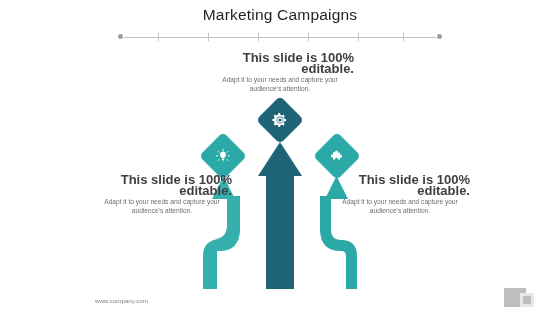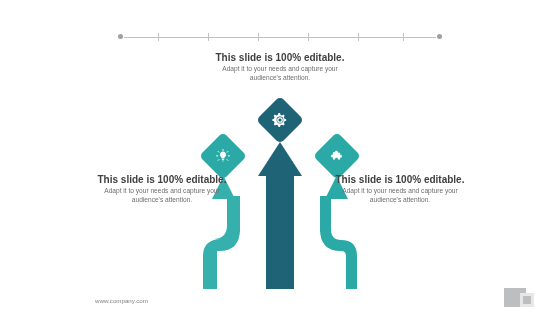--- a/index.html
+++ b/index.html
@@ -58,25 +58,26 @@
     height: 8px;
     background: #bfc4c7;
   }
 
   
   .txtblock {
     position: absolute;
     color: #58595b;
   }
   .txtblock .head {
-    font-size: 10px;
+    font-size: 13px;
     font-weight: bold;
     color: #404041;
     line-height: 11px;
     margin-bottom: 1px;
+    text-align: right;
   }
   .txtblock .body {
     font-size: 6.6px;
     line-height: 9.4px;
     color: #6d6e71;
   }
   #txt-center {
     left: 206px;
     top: 52px;
     width: 148px;
@@ -138,20 +139,21 @@
     top: 288px;
     width: 30px;
     height: 19px;
   }
 </style>
 </head>
 <body>
 
 <div id="slide">
 
+  <div id="title">Marketing Campaigns</div>
 
   <div id="divider">
     <div class="rule"></div>
     <div class="dot left"></div>
     <div class="dot right"></div>
     <div class="tick" style="left:40px"></div>
     <div class="tick" style="left:90px"></div>
     <div class="tick" style="left:140px"></div>
     <div class="tick" style="left:190px"></div>
     <div class="tick" style="left:240px"></div>

